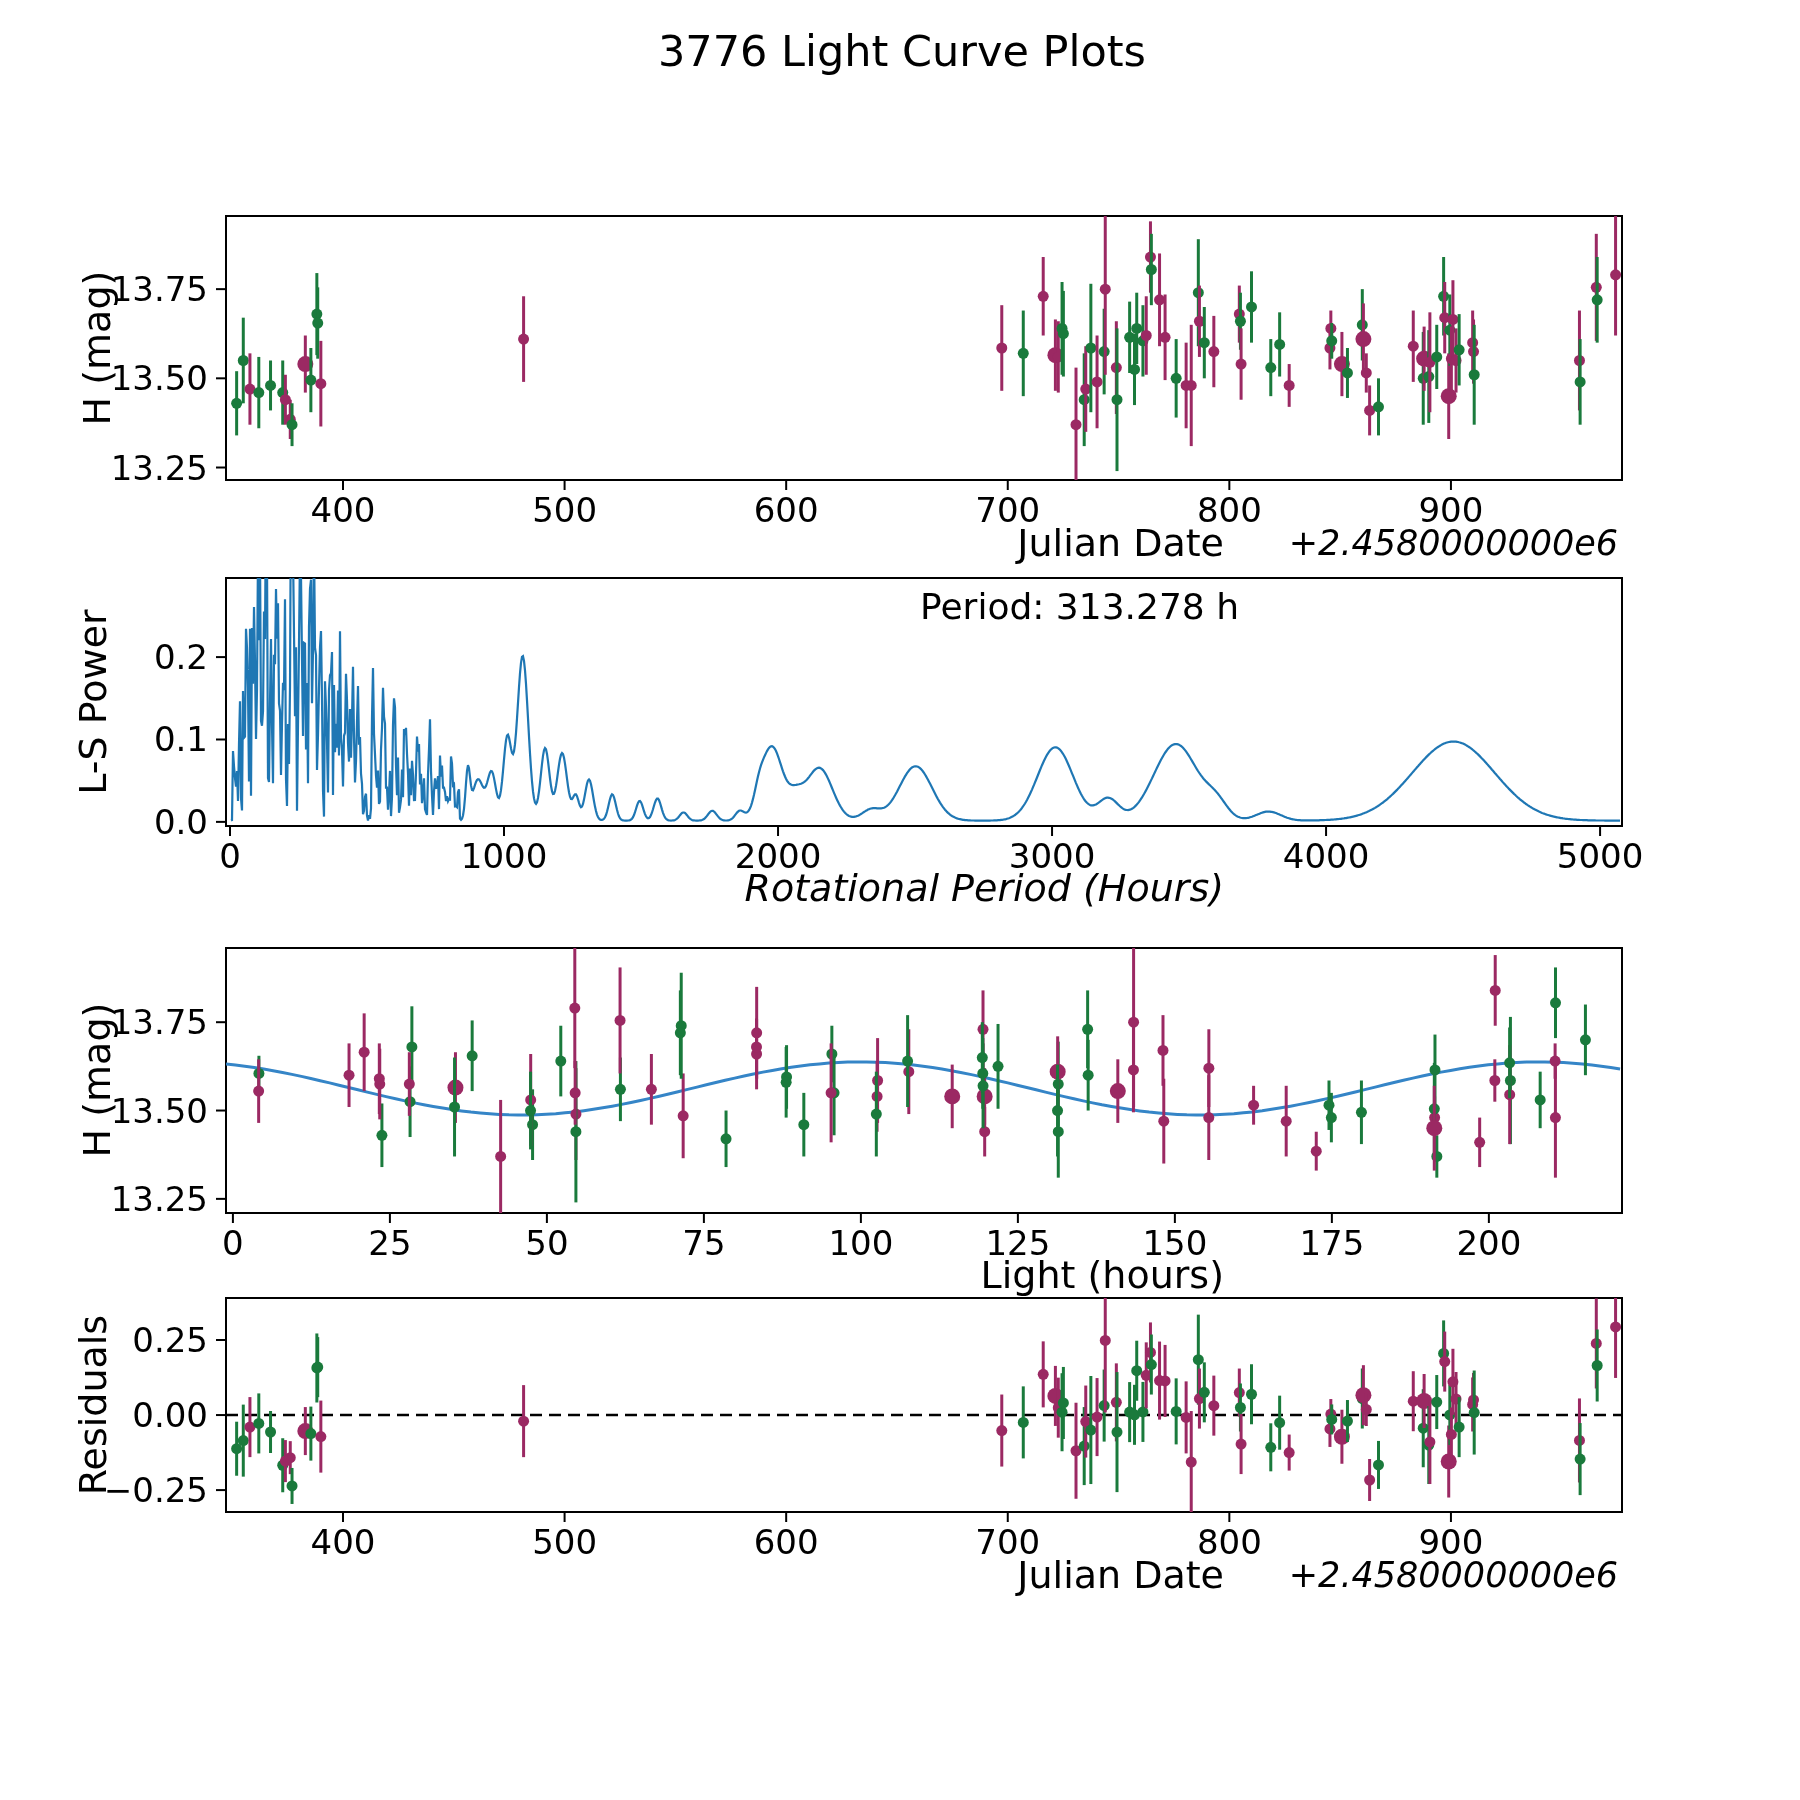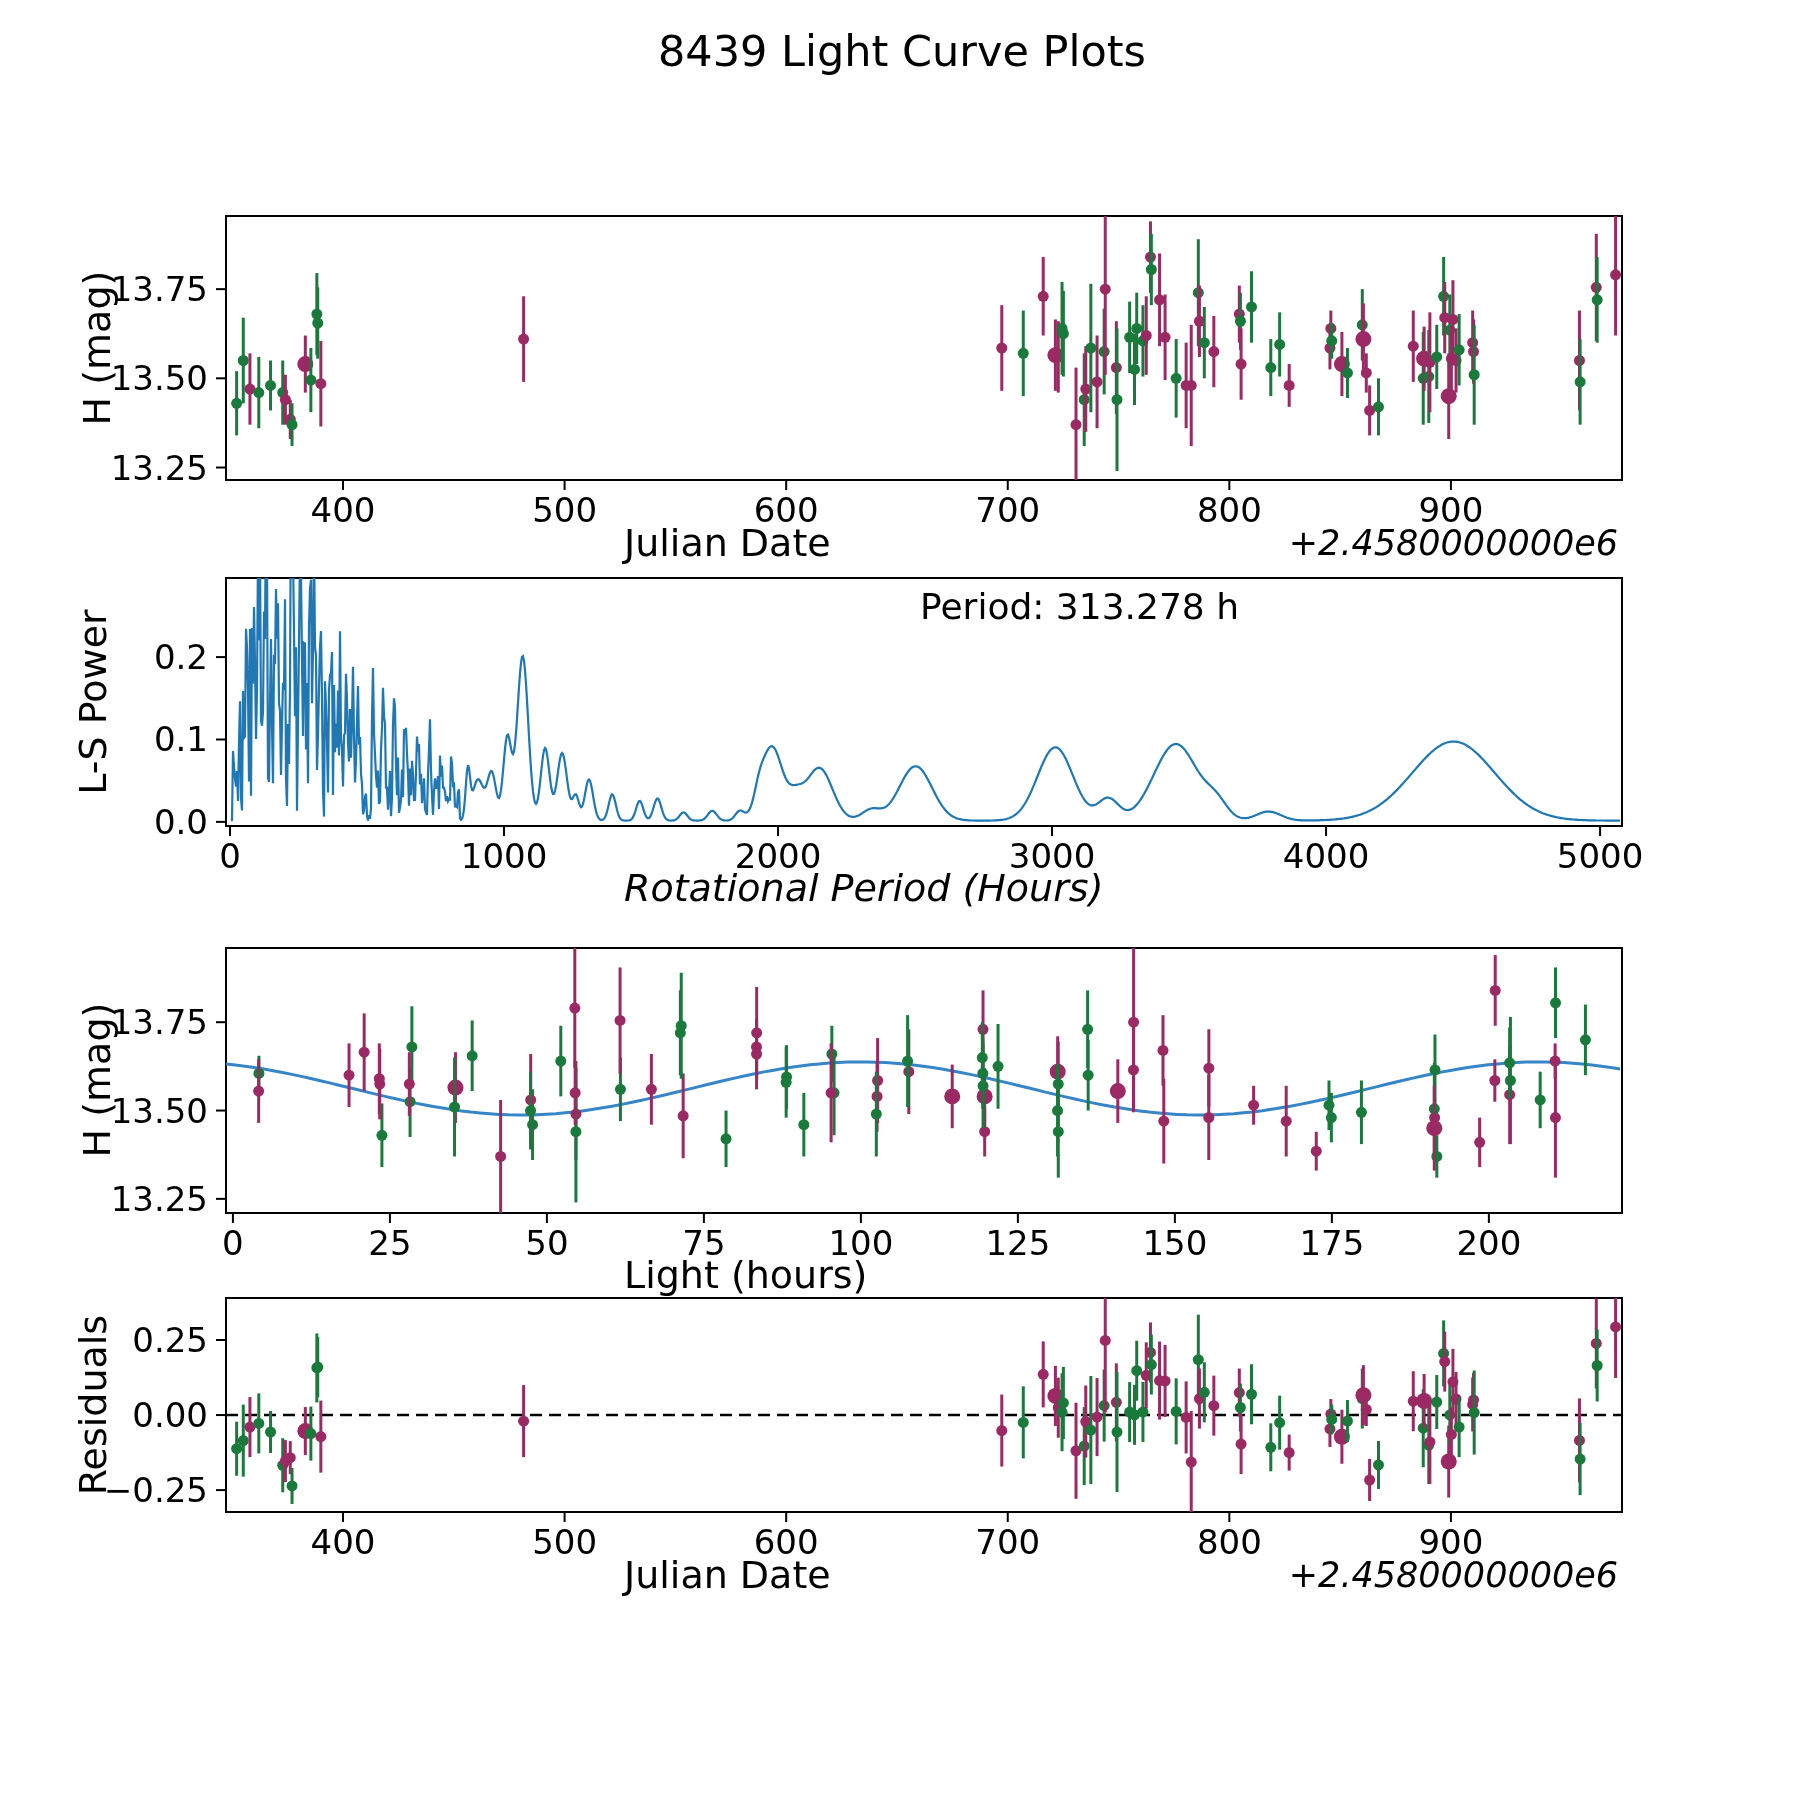--- a/index.html
+++ b/index.html
@@ -1,21 +1,21 @@
 <!DOCTYPE html>
 <html><head>
 <meta charset="utf-8">
 <style>
   html,body{margin:0;padding:0;background:#ffffff;}
   body{width:1800px;height:1800px;position:relative;font-family:"DejaVu Sans",sans-serif;color:#000;}
   .fig{position:absolute;left:0;top:0;width:1800px;height:1800px;}
   svg{position:absolute;left:0;top:0;}
   .lbl{position:absolute;color:#000;}
   .title{left:452px;top:26px;width:900px;text-align:center;font-size:43px;}
-  .xlab{width:600px;text-align:left;font-size:38px;}
+  .xlab{width:600px;text-align:right;font-size:38px;}
   #xl1{left:624px;top:521px;}
   #xl2{left:624px;top:866px;font-style:italic;}
   #xl3{left:624px;top:1253px;}
   #xl4{left:624px;top:1553px;}
   .off{width:420px;text-align:right;font-size:35px;font-style:italic;}
   #off1{left:1198px;top:523px;}
   #off4{left:1198px;top:1555px;}
   .ylab{width:420px;height:46px;display:flex;align-items:center;justify-content:center;
         transform:rotate(-90deg);font-size:38px;}
   #yl1{left:-113px;top:325px;}
@@ -653,21 +653,21 @@
         <circle cx="1580.12" cy="1459.0969322101273" r="5.5" fill="#1a7a3c"></circle>
         <line x1="1596.2958730158732" y1="1388.4866384893853" x2="1596.2958730158732" y2="1298.44456275306" stroke="#9b2963" stroke-width="3"></line>
         <circle cx="1596.2958730158732" cy="1343.4656006212226" r="5.5" fill="#9b2963"></circle>
         <line x1="1597.182222222222" y1="1401.5050055511006" x2="1597.182222222222" y2="1329.4713449620403" stroke="#1a7a3c" stroke-width="3"></line>
         <circle cx="1597.182222222222" cy="1365.4881752565705" r="5.5" fill="#1a7a3c"></circle>
         <line x1="1615.5739682539681" y1="1377.9447446391018" x2="1615.5739682539681" y2="1275.8970588045995" stroke="#9b2963" stroke-width="3"></line>
         <circle cx="1615.5739682539681" cy="1326.9209017218507" r="5.5" fill="#9b2963"></circle>
       </g>
     </svg>
 
-  <div class="lbl title">8439 Light Curve Plots</div>
+  <div class="lbl title">3776 Light Curve Plots</div>
 
   <div class="lbl xlab" id="xl1">Julian Date</div>
   <div class="lbl off" id="off1">+2.4580000000e6</div>
   <div class="lbl ylab" id="yl1">H (mag)</div>
 
   <div class="lbl xlab" id="xl2">Rotational Period (Hours)</div>
   <div class="lbl ylab" id="yl2">L-S Power</div>
   <div class="lbl ann">Period: 313.278 h</div>
 
   <div class="lbl xlab" id="xl3">Light (hours)</div>

